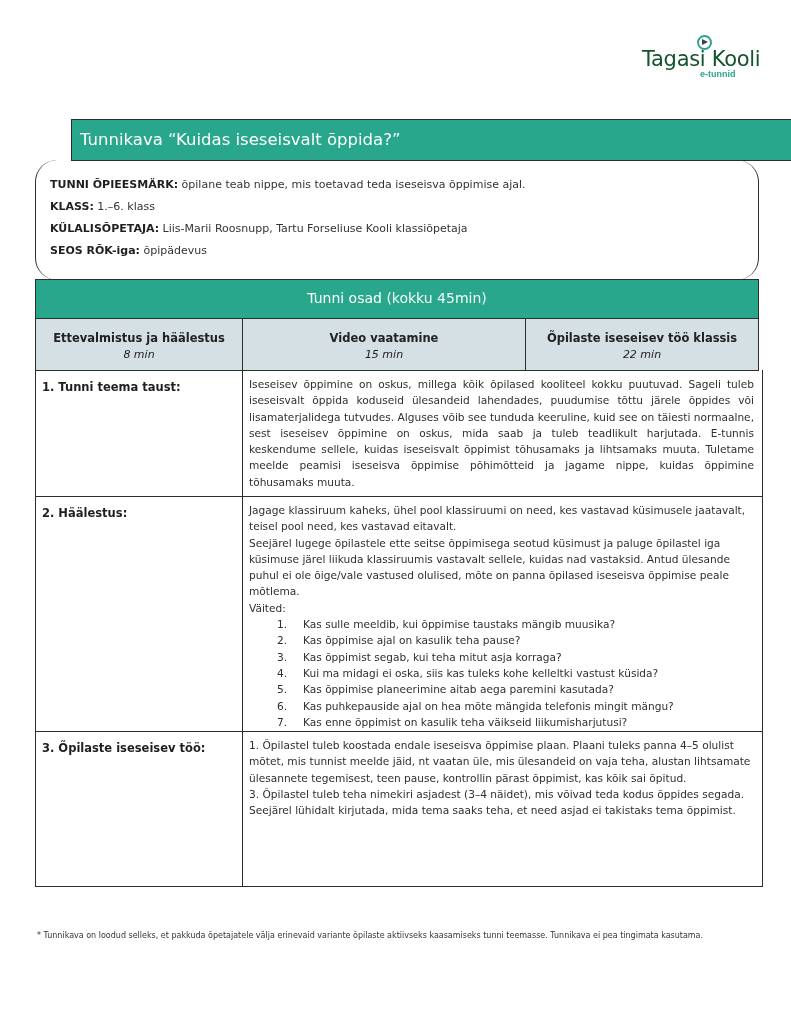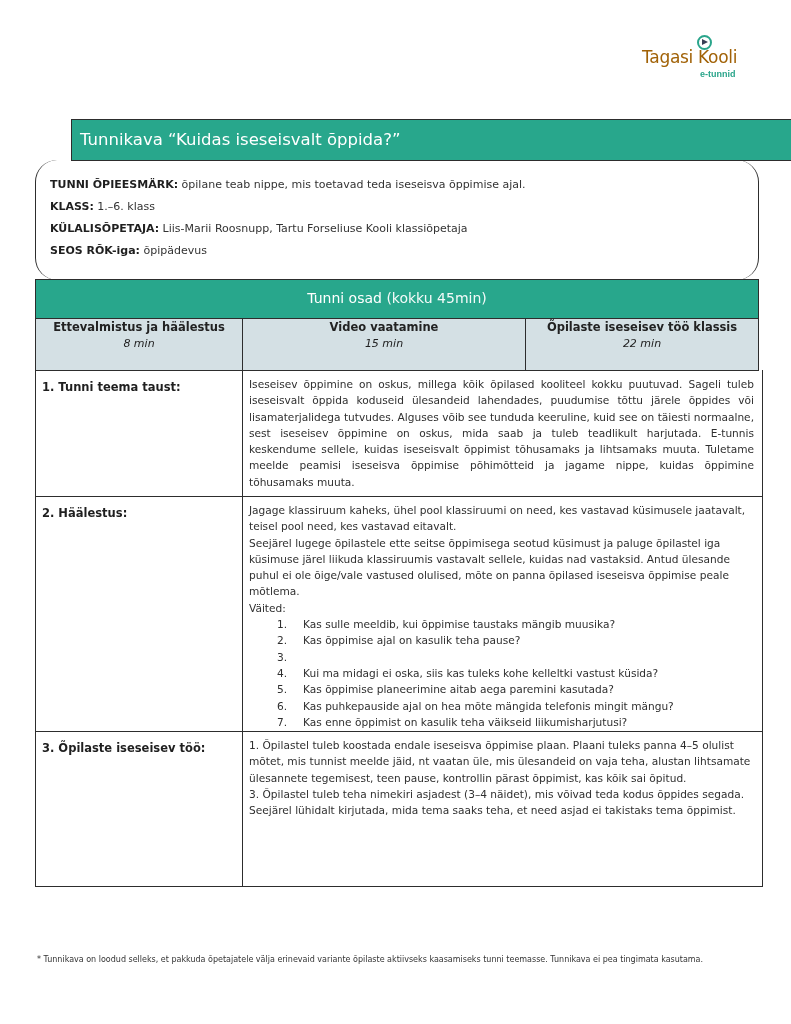--- a/index.html
+++ b/index.html
@@ -35,22 +35,22 @@
     width: 0; height: 0;
     border-left: 6px solid #3a3f55;
     border-top: 3.5px solid transparent;
     border-bottom: 3.5px solid transparent;
   }
   .logo-title {
     position: absolute;
     left: 2px;
     top: 15px;
     font-family: "DejaVu Sans", sans-serif;
-    font-size: 17px;
-    color: #a16207;
+    font-size: 21px;
+    color: #14532d;
     letter-spacing: -0.3px;
     white-space: nowrap;
   }
   .logo-sub {
     position: absolute;
     left: 60px;
     top: 37px;
     font-family: Liberation Sans, sans-serif;
     font-size: 9px;
     color: #2aa58b;
@@ -104,21 +104,21 @@
   .phase-row {
     position: absolute;
     left: 35px; top: 318px;
     width: 724px; height: 53px;
     background: #d4e0e4;
     border: 1.5px solid #2d2d2d;
     display: flex;
   }
   .phase-cell {
     text-align: center;
-    padding-top: 1px;
+    padding-top: 12px;
     font-size: 11.5px;
     color: #222;
   }
   .phase-cell .ph-title { font-weight: bold; display: block; }
   .phase-cell .ph-time { font-style: italic; display: block; margin-top: 3px; font-size: 11px; }
   .phase-cell.c1 { width: 207px; border-right: 1.5px solid #2d2d2d; }
   .phase-cell.c2 { width: 283px; border-right: 1.5px solid #2d2d2d; }
   .phase-cell.c3 { flex: 1; }
 
   
@@ -150,21 +150,21 @@
   .row1 { top: 370px; height: 127px; }
   .row2 { top: 496px; height: 236px; }
   .row3 { top: 731px; height: 156px; }
 
   .list-item { display: flex; padding-left: 28px; }
   .list-num { width: 26px; }
 
   
   .footnote {
     position: absolute;
-    left: 37px; top: 952px;
+    left: 37px; top: 928px;
     width: 700px;
     font-size: 8px;
     line-height: 16px;
     color: #333;
   }
 </style>
 </head>
 <body>
 
 <div class="logo">
@@ -228,20 +228,21 @@
     <div class="list-item">
       <span class="list-num">1.</span>
       <span>Kas sulle meeldib, kui õppimise taustaks mängib muusika?</span>
     </div>
     <div class="list-item">
       <span class="list-num">2.</span>
       <span>Kas õppimise ajal on kasulik teha pause?</span>
     </div>
     <div class="list-item">
       <span class="list-num">3.</span>
+      <span>Kas õppimist segab, kui teha mitut asja korraga?</span>
     </div>
     <div class="list-item">
       <span class="list-num">4.</span>
       <span>Kui ma midagi ei oska, siis kas tuleks kohe kelleltki vastust küsida?</span>
     </div>
     <div class="list-item">
       <span class="list-num">5.</span>
       <span>Kas õppimise planeerimine aitab aega paremini kasutada?</span>
     </div>
     <div class="list-item">

